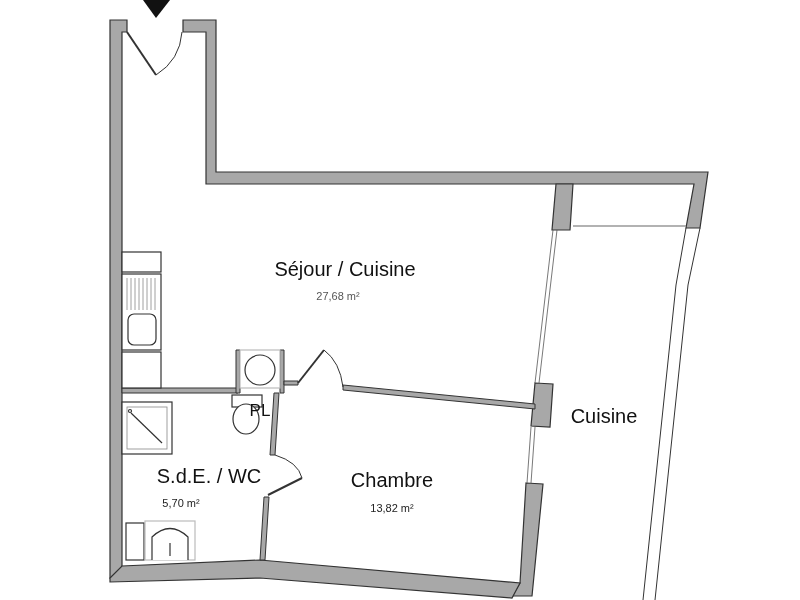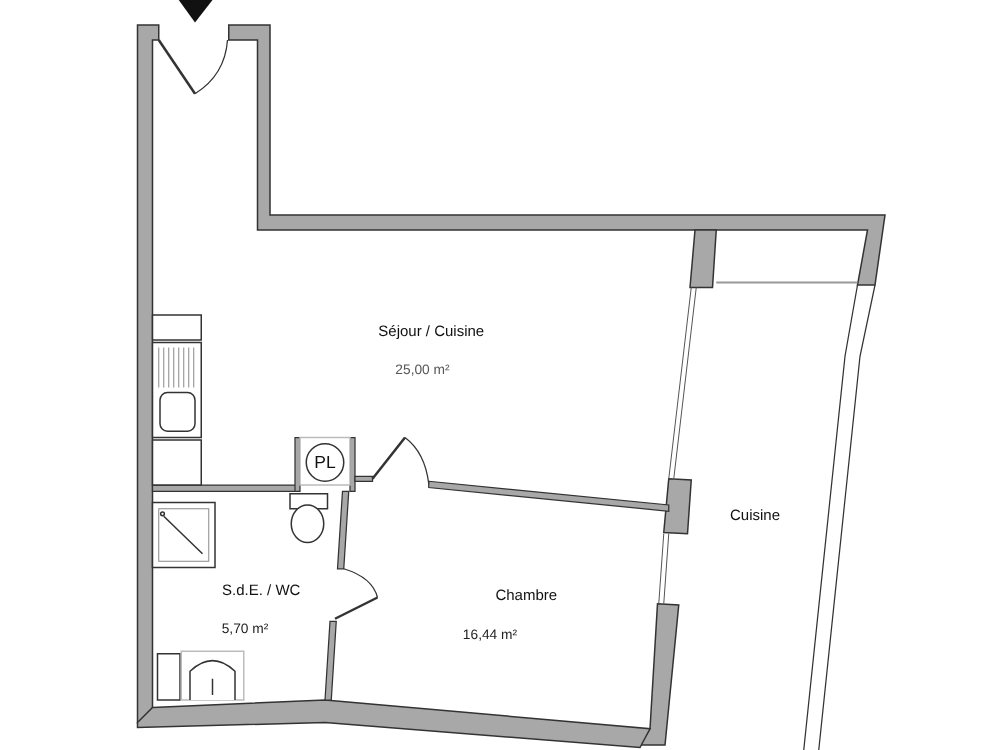--- a/index.html
+++ b/index.html
@@ -1,21 +1,21 @@
 <!DOCTYPE html>
 <html><head>
 <meta charset="utf-8">
 <style>
   html,body{margin:0;padding:0;background:#ffffff;}
   body{width:800px;height:600px;overflow:hidden;position:relative;font-family:"Liberation Sans",sans-serif;}
   svg{position:absolute;left:0;top:0;}
   .label{position:absolute;color:#111;white-space:nowrap;transform:translateX(-50%);}
-  .room-name{font-size:12px;}
+  .room-name{font-size:20px;}
   .room-area{font-size:11px;color:#222;}
-  .pl-text{font-size:14px;}
+  .pl-text{font-size:17px;margin-top:40px;}
 </style>
 </head>
 <body>
 
 <svg width="800" height="600" viewBox="0 0 800 600">
 
   <path d="M143,0 L170,0 L156,18 Z" fill="#111"></path>
 
   <g fill="#a8a8a8" stroke="#333" stroke-width="1.2">
 
@@ -97,23 +97,23 @@
     <line x1="573" y1="226" x2="686" y2="226" stroke="#999" stroke-width="1.5"></line>
   </g>
 
   <g fill="none" stroke="#333" stroke-width="1">
     <path d="M686,228 L676,285 L643,600"></path>
     <path d="M700,228 L688,285 L655,600"></path>
   </g>
 </svg>
 
 <div class="label room-name" style="left:345px;top:258px;">Séjour / Cuisine</div>
-<div class="label room-area" style="left:338px;top:290px;color:#555;">25,00 m²</div>
+<div class="label room-area" style="left:338px;top:290px;color:#555;">27,68 m²</div>
 
-<div class="label room-name" style="left:392px;top:469px;margin-left:29px;">Chambre</div>
-<div class="label room-area" style="left:392px;top:502px;">16,44 m²</div>
+<div class="label room-name" style="left:392px;top:469px;">Chambre</div>
+<div class="label room-area" style="left:392px;top:502px;">13,82 m²</div>
 
 <div class="label room-name" style="left:209px;top:465px;">S.d.E. / WC</div>
-<div class="label room-area" style="left:196px;top:497px;">5,70 m²</div>
+<div class="label room-area" style="left:181px;top:497px;">5,70 m²</div>
 
 <div class="label room-name" style="left:604px;top:405px;">Cuisine</div>
 
 <div class="label pl-text" style="left:260px;top:361px;">PL</div>
 
 </body></html>

